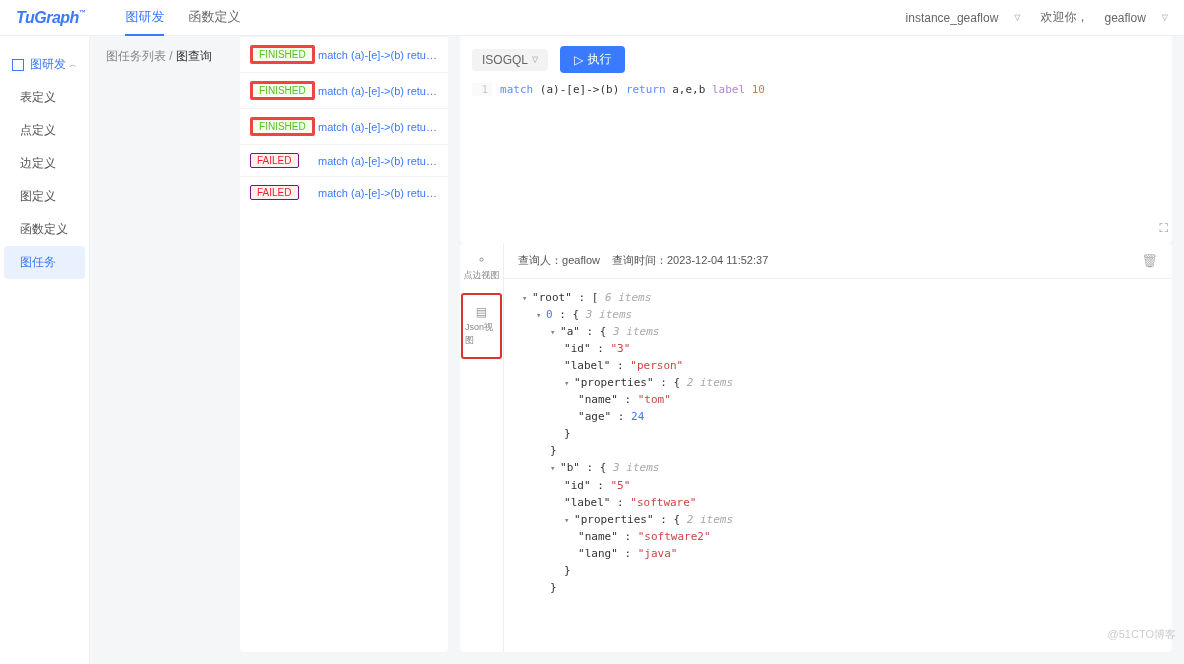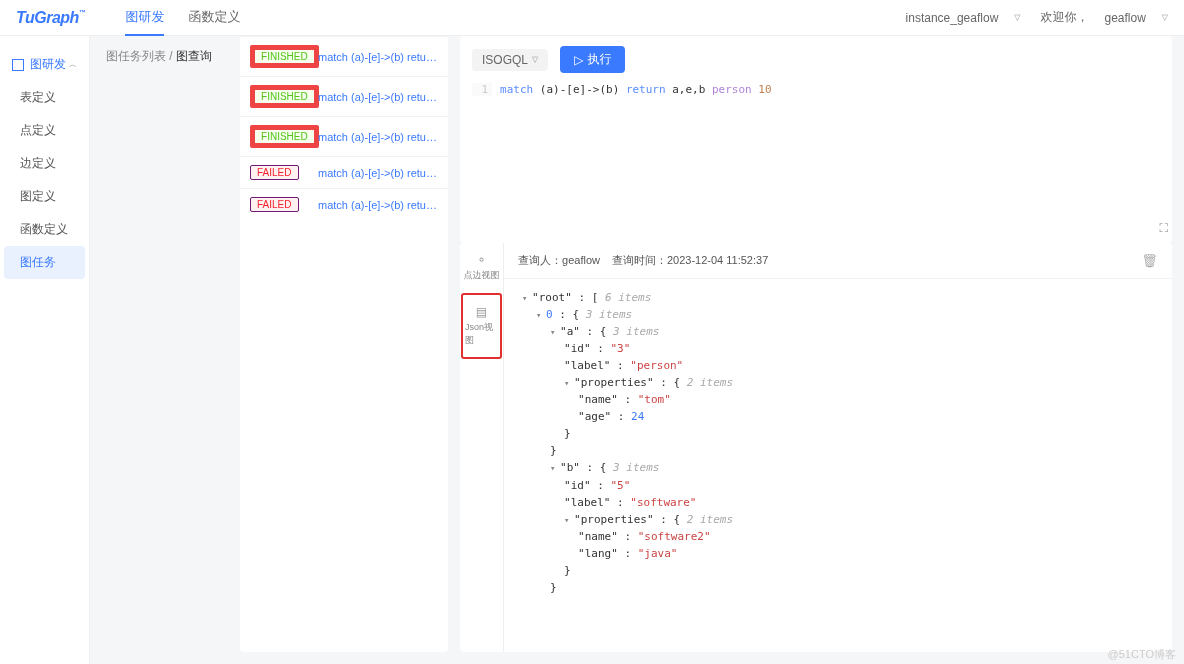--- a/index.html
+++ b/index.html
@@ -33,21 +33,21 @@
     
     .task-panel { width: 208px; background: #fff; border-radius: 4px; padding: 0; }
     .task-header { display: flex; padding: 12px 10px; font-size: 12px; color: #333; font-weight: 500; }
     .task-header .col1 { width: 68px; }
     .task-header .col2 { flex: 1; }
     .task-header .refresh { color: #3a7afe; cursor: pointer; display: flex; align-items: center; gap: 2px; font-weight: normal; }
     .task-row { display: flex; align-items: center; padding: 8px 10px; border-top: 1px solid #f3f3f3; font-size: 11px; }
     .task-row .status { width: 68px; }
     .task-row .query { flex: 1; color: #3a7afe; cursor: pointer; white-space: nowrap; overflow: hidden; text-overflow: ellipsis; }
     .badge { display: inline-block; padding: 1px 6px; border-radius: 2px; font-size: 10px; }
-    .badge.finished { color: #52c41a; background: #f6ffed; border: 5px solid #ef4444; }
+    .badge.finished { color: #52c41a; background: #f6ffed; border: 3px solid #ef4444; }
     .badge.failed { color: #f5222d; background: #fff1f0; border: 1px solid #701a75; }
     
     .query-panel { flex: 1; display: flex; flex-direction: column; overflow: hidden; }
     .query-top { background: #fff; border-radius: 4px; display: flex; flex-direction: column; }
     .query-toolbar { display: flex; align-items: center; gap: 12px; padding: 10px 12px; }
     .lang-select { background: #f3f3f3; border-radius: 4px; padding: 4px 10px; font-size: 12px; color: #666; display: flex; align-items: center; gap: 4px; cursor: pointer; }
     .run-btn { background: #3a7afe; color: #fff; border: none; border-radius: 4px; padding: 5px 14px; font-size: 12px; cursor: pointer; display: flex; align-items: center; gap: 4px; }
     .code-area { padding: 0 12px 12px; font-family: Menlo, Consolas, monospace; font-size: 11px; min-height: 160px; }
     .code-line { display: flex; }
     .line-num { width: 20px; text-align: right; color: #ccc; background: #fafafa; padding-right: 4px; margin-right: 8px; }
@@ -74,21 +74,21 @@
     .json-tree .brace { color: #333; }
     .json-tree .str { color: #c44; }
     .json-tree .num { color: #3a7afe; }
     .json-tree .meta { color: #aaa; font-style: italic; }
     .json-tree .lvl0 { padding-left: 0; }
     .json-tree .lvl1 { padding-left: 14px; }
     .json-tree .lvl2 { padding-left: 28px; }
     .json-tree .lvl3 { padding-left: 42px; }
     .json-tree .lvl4 { padding-left: 56px; }
     
-    .watermark { position: fixed; bottom: 2px; right: 8px; font-size: 11px; color: #ccc; }
+    .watermark { position: fixed; bottom: 22px; right: 8px; font-size: 11px; color: #ccc; }
   </style>
 </head>
 <body>
 
 <div class="app">
   <div class="header">
     <span class="logo"><span>TuGraph</span><sup>™</sup></span>
     <div class="nav-tabs">
       <div class="nav-tab active">图研发</div>
       <div class="nav-tab">函数定义</div>
@@ -162,21 +162,21 @@
                   <span class="chevron">▽</span>
                 </div>
               <button class="run-btn">
                   <span>▷</span>
                   <span>执行</span>
                 </button>
             </div>
             <div class="code-area">
               <div class="code-line">
                 <span class="line-num">1</span>
-                <span class="code-content"><span class="kw">match</span><span> (a)-[e]-&gt;(b) </span><span class="kw">return</span><span> a,e,b </span><span class="kw2">person</span><span class="num"> 10</span></span>
+                <span class="code-content"><span class="kw">match</span><span> (a)-[e]-&gt;(b) </span><span class="kw">return</span><span> a,e,b </span><span class="kw2">label</span><span class="num"> 10</span></span>
               </div>
             </div>
           </div>
 
           <div style="position:relative;">
             <span class="expand-icon">⛶</span>
           </div>
 
           <div class="result-area">
             <div class="view-tabs">

